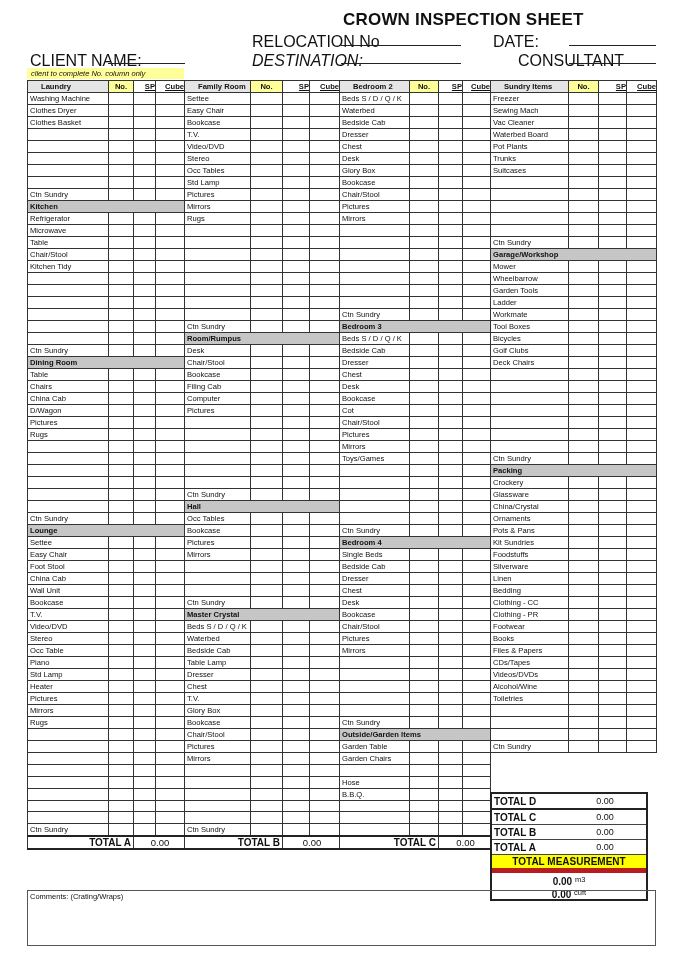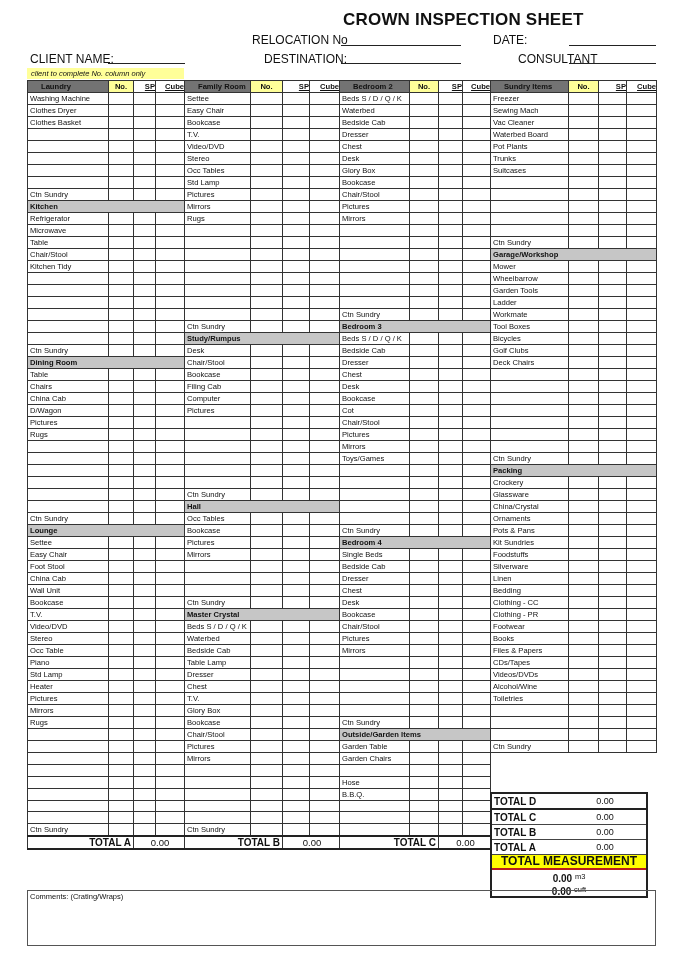--- a/index.html
+++ b/index.html
@@ -1,51 +1,51 @@
 <!DOCTYPE html>
 <html><head>
 <meta charset="utf-8">
 <style>
   html,body{margin:0;padding:0;background:#fff;}
   body{width:685px;height:970px;position:relative;font-family:"Liberation Sans",sans-serif;color:#111;overflow:hidden;}
   .title{position:absolute;left:343px;top:10px;font-size:17px;font-weight:bold;letter-spacing:0.2px;}
-  .lbl{position:absolute;font-size:12px;}
+  .lbl{position:absolute;font-size:16px;}
   .line{position:absolute;border-bottom:1px solid #222;height:0;}
   .note{position:absolute;left:27px;top:68px;width:157px;height:11px;background:#ffff99;font-size:7.5px;font-style:italic;line-height:11px;padding-left:4px;box-sizing:border-box;}
   table.grid{position:absolute;left:27px;top:80px;border-collapse:collapse;table-layout:fixed;width:629px;}
   table.grid td{border:1px solid #333;height:11.7px;padding:0 0 0 2px;font-size:7.6px;line-height:11px;white-space:nowrap;overflow:hidden;box-sizing:border-box;}
-  table.grid td.hdr{background:#737373;font-weight:bold;padding-left:13px;}
+  table.grid td.hdr{background:#e5e5e5;font-weight:bold;padding-left:13px;}
   table.grid td.no{background:#ffff99;font-weight:bold;text-align:center;padding:0;}
   table.grid td.c{text-align:right;padding:0;font-weight:bold;text-decoration:underline;}
   table.grid td.sec{background:#c6c6c6;font-weight:bold;}
   table.grid td.tot{font-weight:bold;font-size:10px;text-align:right;padding-right:2px;border-top:2px solid #222;border-bottom:2px solid #222;}
   table.grid td.totv{font-size:9.5px;text-align:center;border-top:2px solid #222;border-bottom:2px solid #222;}
   .summary{position:absolute;left:490px;top:792px;width:158px;border:2px solid #222;box-sizing:border-box;background:#fff;}
   .srow{display:flex;height:14px;border-bottom:1px solid #444;font-size:10px;align-items:center;}
   .srow .k{width:70px;font-weight:bold;padding-left:2px;}
   .srow .v{flex:1;text-align:center;font-size:9px;}
   .srow.d{border-bottom:2px solid #222;}
-  .tm{background:#ffff00;font-weight:bold;font-size:12px;text-align:center;height:13px;line-height:13px;border-bottom:2px solid #b91c1c;}
+  .tm{background:#ffff00;font-weight:bold;font-size:10px;text-align:center;height:13px;line-height:13px;border-bottom:5px solid #b91c1c;}
   .mv{font-size:10px;font-weight:bold;text-align:center;height:13px;line-height:13px;}
   .mv sup{font-size:7.5px;font-weight:normal;vertical-align:3px;}
   .comments{position:absolute;left:27px;top:890px;width:629px;height:56px;border:1px solid #555;box-sizing:border-box;font-size:7.5px;padding:1px 2px;}
 </style>
 </head>
 <body>
 
 <div class="title">CROWN INSPECTION SHEET</div>
 
 <div class="lbl" style="left:252px;top:33px;">RELOCATION No</div>
 <div class="line" style="left:341px;top:45px;width:120px;"></div>
 <div class="lbl" style="left:493px;top:33px;">DATE:</div>
 <div class="line" style="left:569px;top:45px;width:87px;"></div>
 
 <div class="lbl" style="left:30px;top:52px;">CLIENT  NAME:</div>
 <div class="line" style="left:108px;top:63px;width:77px;"></div>
-<div class="lbl" style="left:264px;top:52px;">DESTINATION:</div>
+<div class="lbl" style="left:252px;top:52px;font-style:italic;">DESTINATION:</div>
 <div class="line" style="left:341px;top:63px;width:120px;"></div>
 <div class="lbl" style="left:518px;top:52px;">CONSULTANT</div>
 <div class="line" style="left:569px;top:63px;width:87px;"></div>
 
 <div class="note">client to complete No.  column only</div>
 
 <table class="grid" id="grid">
   <colgroup>
     <col style="width:81px">
       <col style="width:25px">
@@ -432,21 +432,21 @@
         <td>Tool Boxes</td>
         <td></td>
         <td></td>
         <td></td>
       </tr>
       <tr>
         <td></td>
         <td></td>
         <td></td>
         <td></td>
-        <td class="sec" colspan="4">Study/Rumpus</td>
+        <td class="sec" colspan="4">Room/Rumpus</td>
         <td>Beds S / D / Q / K</td>
         <td></td>
         <td></td>
         <td></td>
         <td>Bicycles</td>
         <td></td>
         <td></td>
         <td></td>
       </tr>
       <tr>

